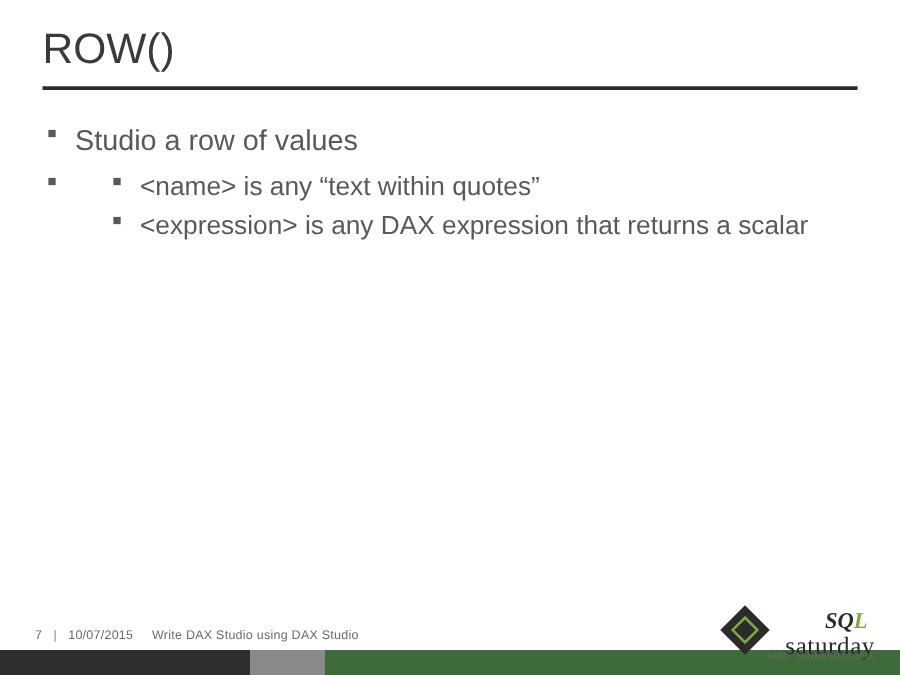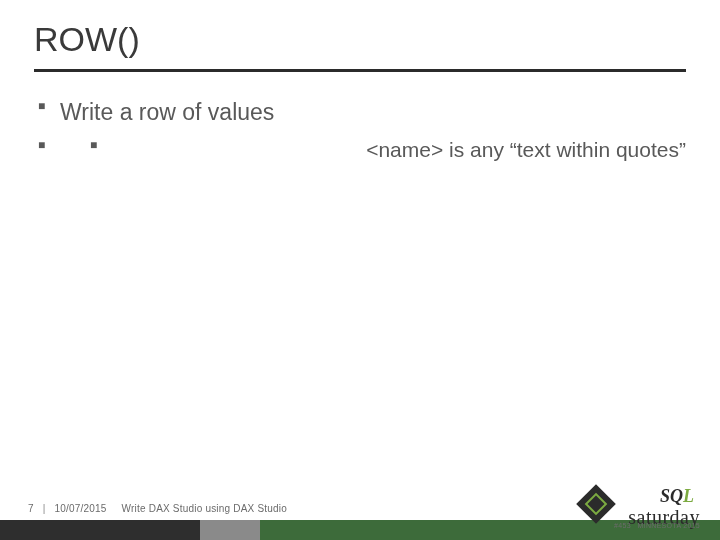--- a/index.html
+++ b/index.html
@@ -3,21 +3,21 @@
 <meta charset="utf-8">
 <style>
   * { margin: 0; padding: 0; box-sizing: border-box; }
   html, body { width: 720px; height: 540px; font-family: Arial, Helvetica, sans-serif; background: #fff; color: #3f3f3f; overflow: hidden; }
   .slide { width: 720px; height: 540px; position: relative; padding: 20px 34px 0 34px; }
   .title { font-size: 34px; font-weight: 400; color: #3a3a3a; padding-bottom: 6px; margin-bottom: 4px; }
   .rule { height: 3px; background: #2b2b2b; margin-bottom: 26px; }
   ul.level1 { list-style: none; padding-left: 4px; }
   ul.level1 > li { font-size: 23px; line-height: 1.25; color: #595959; margin-bottom: 6px; padding-left: 22px; position: relative; }
   ul.level1 > li::before { content: "■"; position: absolute; left: 0; top: 1px; font-size: 12px; color: #595959; }
-  ul.level2 { list-style: none; padding-left: 30px; margin-top: 10px; text-align: right; }
+  ul.level2 { list-style: none; padding-left: 30px; margin-top: 10px; }
   ul.level2 > li { font-size: 21px; line-height: 1.28; color: #595959; margin-bottom: 4px; padding-left: 22px; position: relative; }
   ul.level2 > li::before { content: "■"; position: absolute; left: 0; top: 1px; font-size: 12px; color: #595959; }
   .footer { position: absolute; left: 0; right: 0; bottom: 0; height: 46px; }
   .footbar { position: absolute; left: 0; right: 0; bottom: 0; height: 20px; display: flex; }
   .footbar .seg1 { width: 200px; background: #2e2e2e; }
   .footbar .seg2 { width: 60px; background: #8a8a8a; }
   .footbar .seg3 { flex: 1; background: #3d6b3a; }
   .footmeta { position: absolute; left: 28px; bottom: 26px; font-size: 10px; color: #6b6b6b; letter-spacing: .2px; }
   .footmeta .sep { margin: 0 6px; color: #8a8a8a; }
   .logo { position: absolute; right: 20px; bottom: 4px; width: 132px; height: 48px; }
@@ -29,24 +29,25 @@
   .logo .tag { position: absolute; right: 0; top: 34px; font-size: 7px; color: #6b6b6b; letter-spacing: .3px; }
 </style>
 </head>
 <body>
 
 <div class="slide">
   <h1 class="title">ROW()</h1>
   <div class="rule"></div>
 
   <ul class="level1">
-    <li>Write a row of values</li>
+    <li>Studio a row of values</li>
     <li>
       <ul class="level2">
         <li>&lt;name&gt; is any “text within quotes”</li>
+        <li>&lt;expression&gt; is any DAX expression that returns a scalar</li>
       </ul>
     </li>
   </ul>
 
   <div class="footer">
     <div class="footmeta">
       <span>7</span>
       <span class="sep">|</span>
       <span>10/07/2015</span>
       <span class="sep"> </span>

